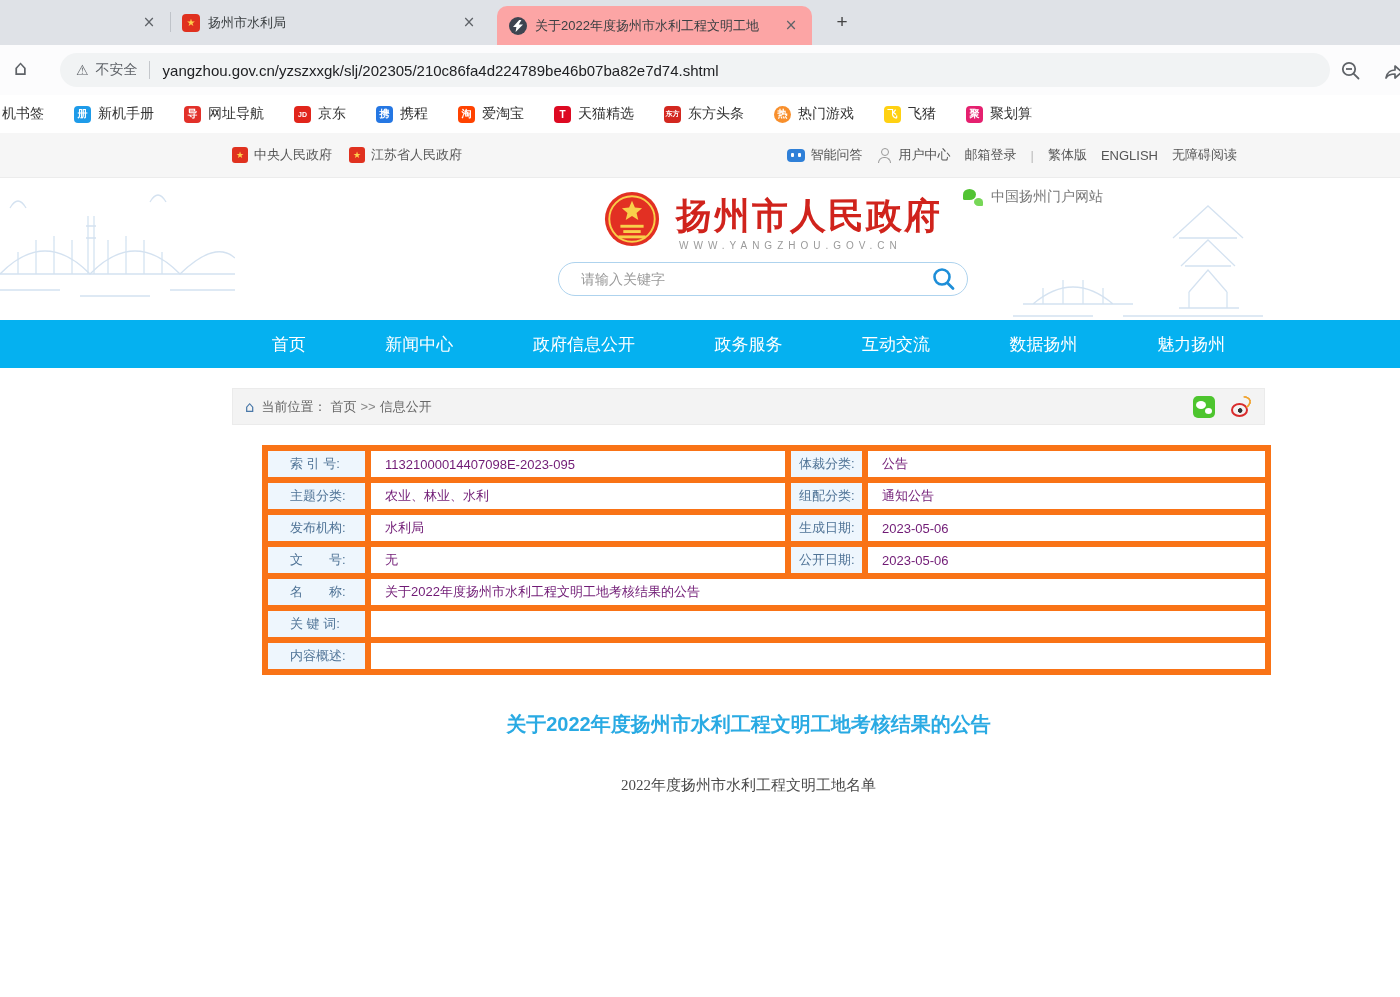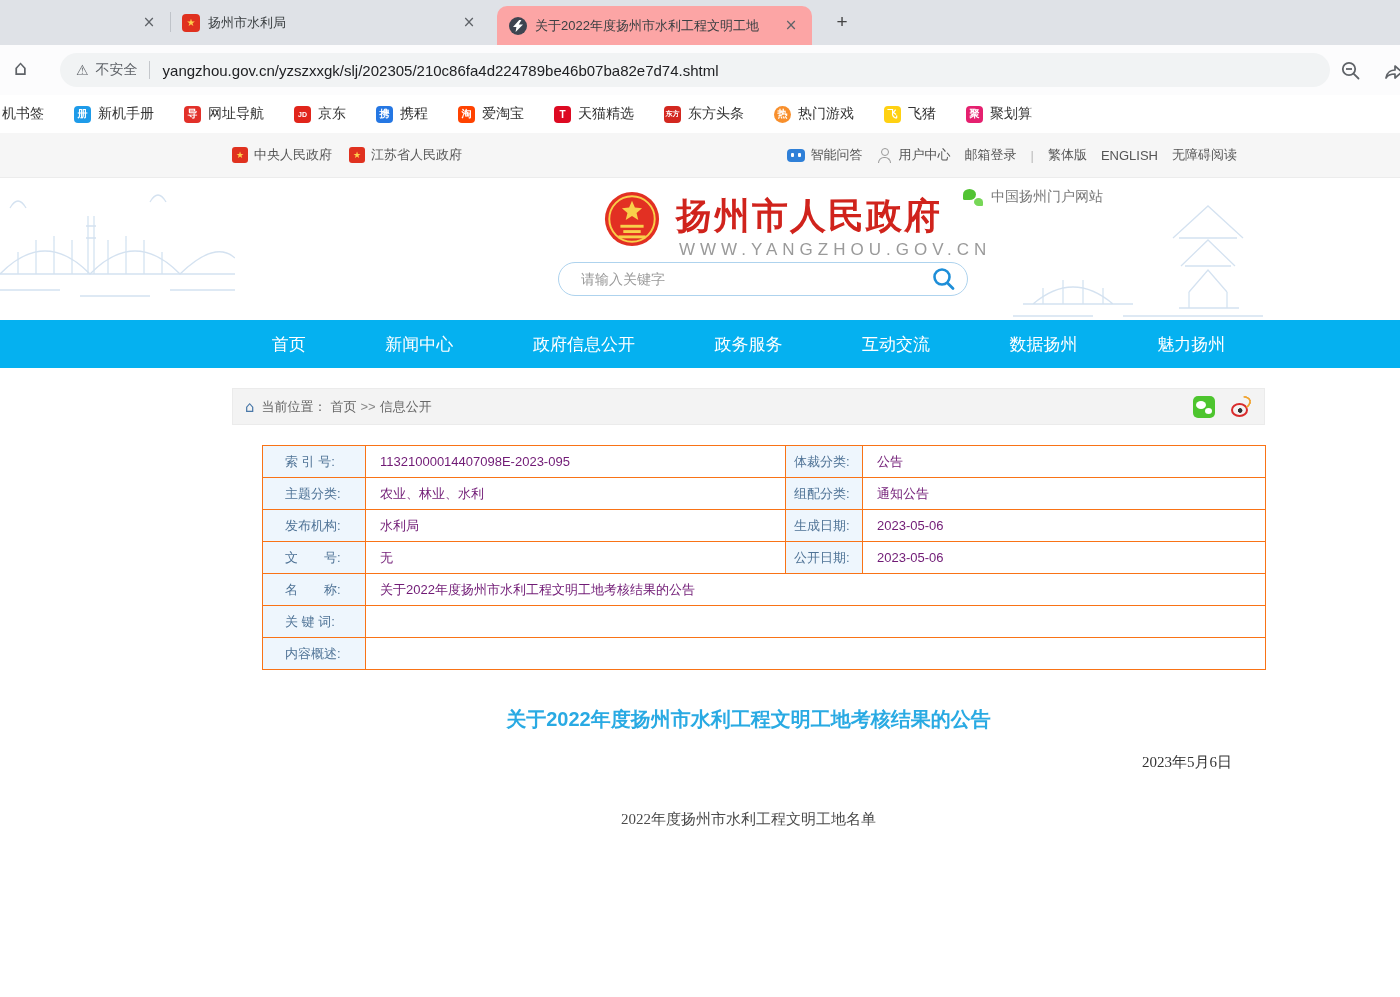--- a/index.html
+++ b/index.html
@@ -68,21 +68,21 @@
                         border:1.5px solid #9a9a9a; border-bottom:none; border-radius:8px 8px 0 0; }
 
   
   .banner { position:absolute; top:178px; left:0; width:1263px; height:142px; background:#fff; overflow:hidden; }
   .banner-art { position:absolute; top:0; opacity:.85; }
   .banner-art.left { left:0; }
   .banner-art.right { right:0; }
   .logo-emblem { position:absolute; left:603px; top:12px; }
   .site-name { position:absolute; left:676px; top:14px; font-size:36px; font-weight:bold;
                color:#d0231c; letter-spacing:2px; white-space:nowrap; }
-  .site-url { position:absolute; left:679px; top:62px; font-size:17px; color:#9a9a9a; letter-spacing:5px; }
+  .site-url { position:absolute; left:679px; top:62px; font-size:10px; color:#9a9a9a; letter-spacing:5px; }
   .portal { position:absolute; left:963px; top:10px; display:flex; align-items:center; gap:8px;
             font-size:14px; color:#777; cursor:pointer; }
   .wechat-mini { position:relative; width:20px; height:17px; display:inline-block; }
   .wechat-mini::before { content:''; position:absolute; left:0; top:0; width:13px; height:11px;
                          background:#51c332; border-radius:50% 50% 50% 12%; }
   .wechat-mini::after { content:''; position:absolute; right:0; bottom:0; width:9px; height:8px;
                         background:#77d757; border-radius:50% 50% 12% 50%; }
   .searchbar { position:absolute; left:558px; top:84px; width:410px; height:34px; background:#fff;
                border:1px solid #aed3ee; border-radius:18px; display:flex; align-items:center;
                padding:0 10px 0 20px; }
@@ -113,21 +113,21 @@
                       background:#fff; border-radius:50%; }
   .weibo { width:22px; height:22px; position:relative; display:inline-block; cursor:pointer; }
   .weibo::before { content:''; position:absolute; left:1px; bottom:1px; width:13px; height:10px;
                    border:2.5px solid #d92b2b; border-radius:50%;
                    background:radial-gradient(circle at 55% 55%, #333 2px, transparent 2.6px); }
   .weibo::after { content:''; position:absolute; right:1px; top:0; width:8px; height:8px;
                   border:2px solid #f0a32f; border-left-color:transparent; border-bottom-color:transparent;
                   border-radius:50%; transform:rotate(30deg); }
 
   .meta-table { margin:20px 0 0 30px; width:1003px; border-collapse:collapse; table-layout:fixed; }
-  .meta-table td { border:1px solid #f97316; height:32px; font-size:13px; }
+  .meta-table td { border:6px solid #f97316; height:32px; font-size:13px; }
   .m-label { background:#eef6fd; color:#4f7396; padding-left:22px; }
   .m-label2 { padding-left:8px; }
   .m-value { color:#701a75; padding-left:14px; white-space:nowrap; overflow:hidden; }
 
   .article { padding:0 33px; }
   .article-title { margin:36px 0 0; text-align:center; color:#29aae3; font-size:20px; font-weight:bold; }
   .article-body { margin-top:30px; font-family:"Liberation Serif", serif; font-size:15px;
                   color:#333; line-height:26px; }
   .para { margin:0 0 8px; text-indent:2em; }
   .article-date { margin:20px 0 0; text-align:right; font-family:"Liberation Serif", serif;
@@ -384,17 +384,16 @@
         </tr>
         <tr>
           <td class="m-label">内容概述:</td>
           <td class="m-value" colspan="3"></td>
         </tr>
       </tbody>
   </table>
 
   <div class="article">
     <h1 class="article-title" style="color: rgb(41, 170, 227);">关于2022年度扬州市水利工程文明工地考核结果的公告</h1>
-    <p class="article-date">2023年5月6日</p>
     <p class="list-title">2022年度扬州市水利工程文明工地名单</p>
   </div>
 
 </div>
 
 </body></html>

